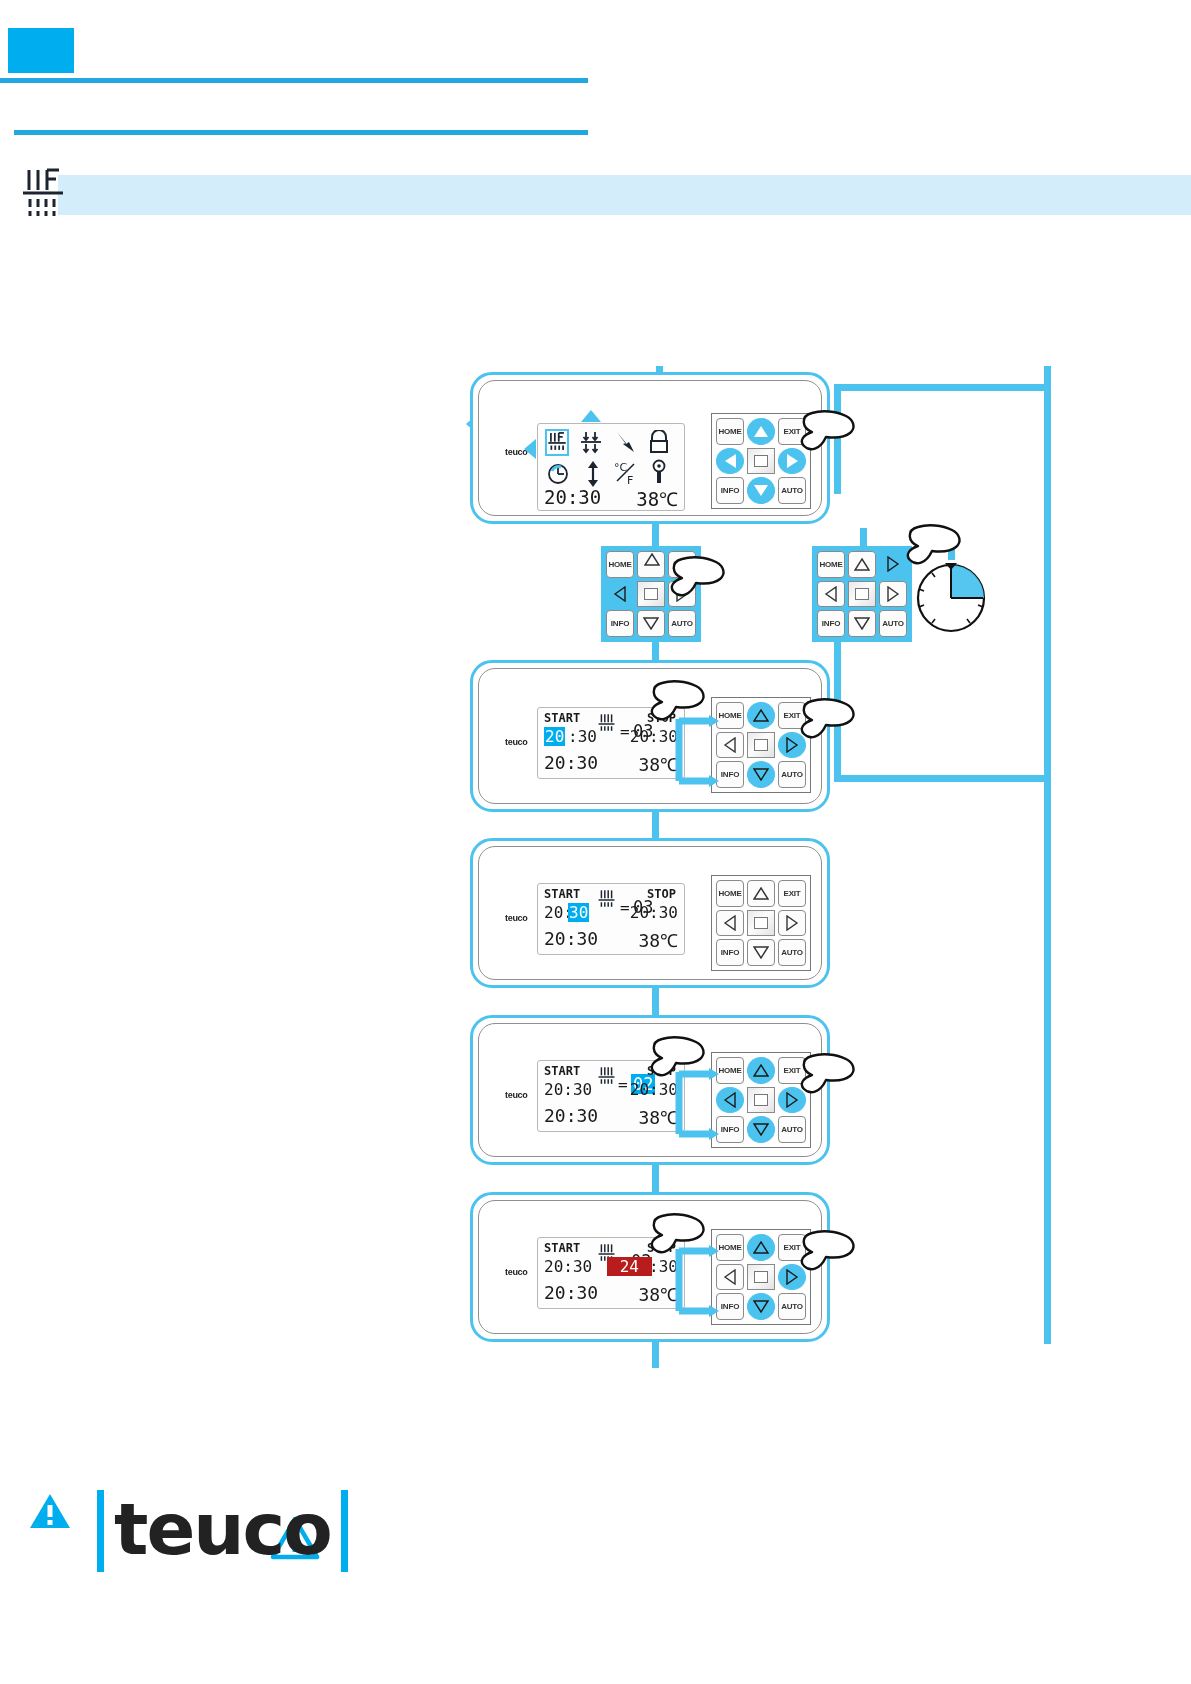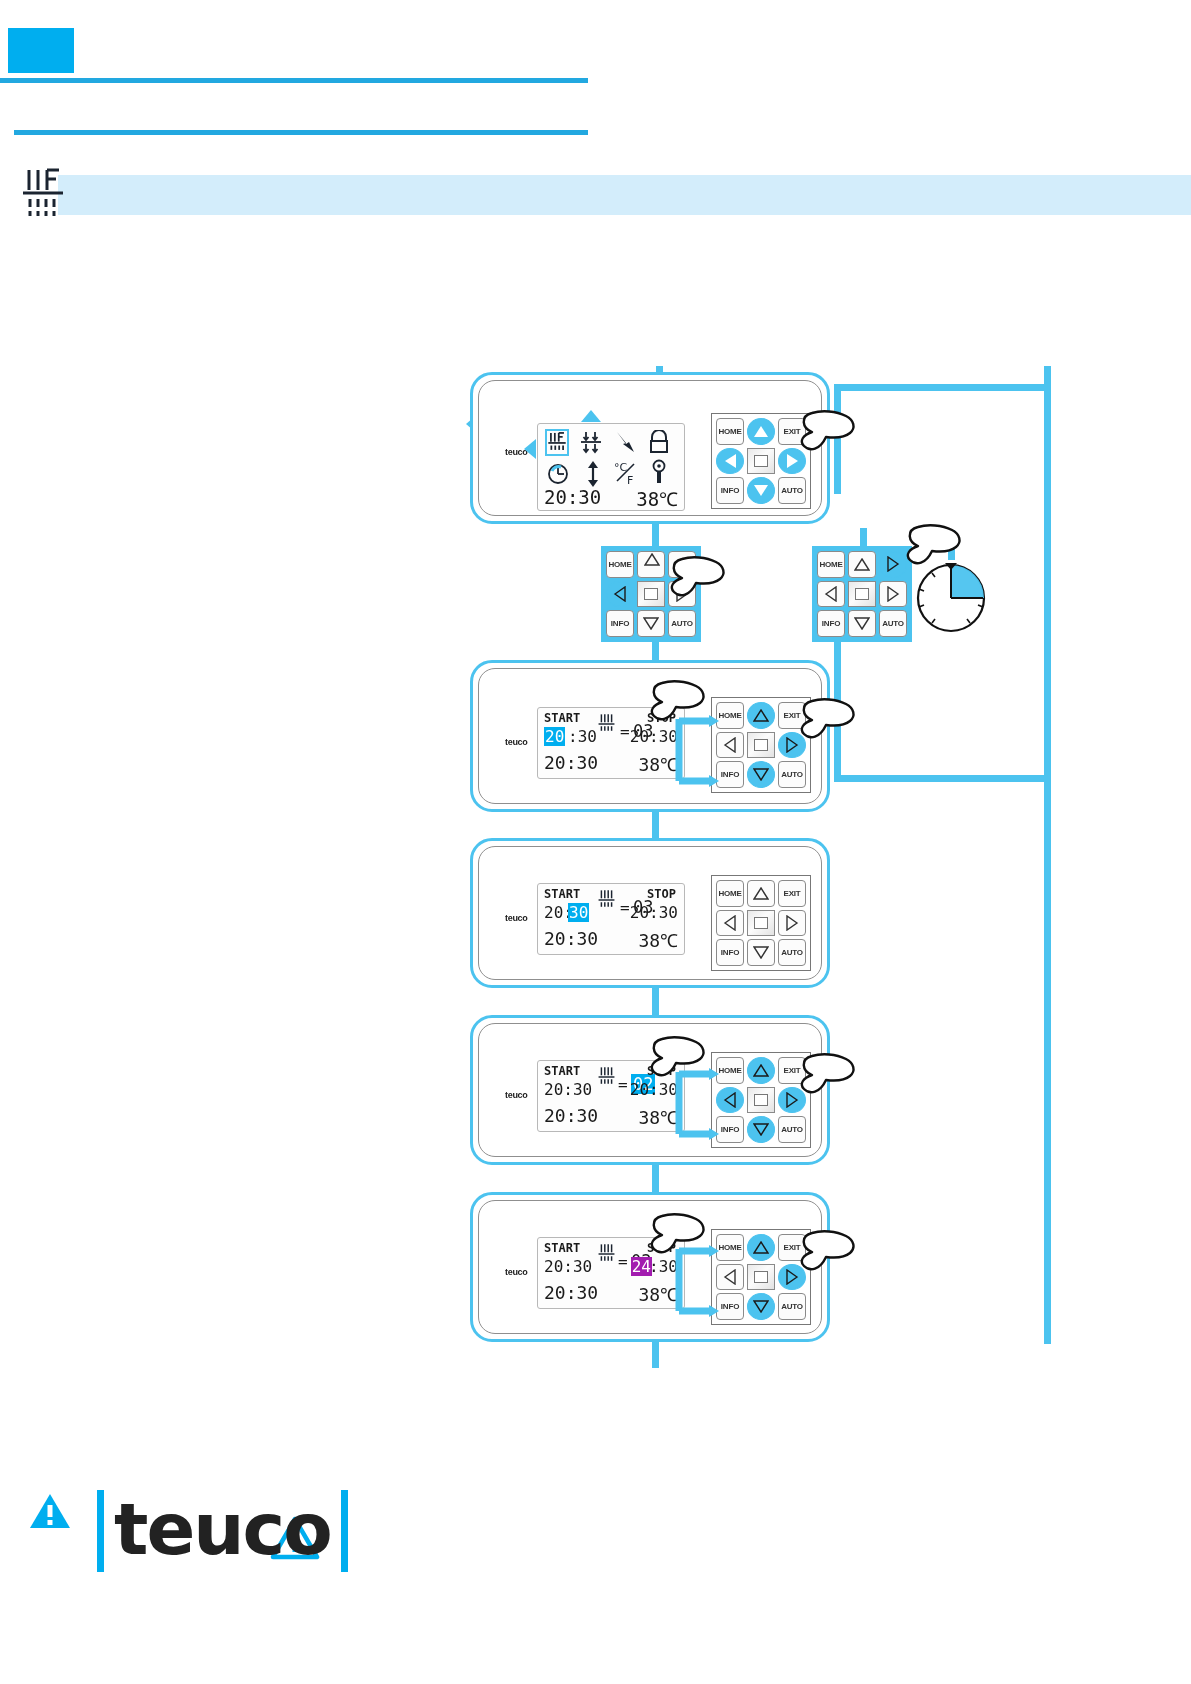--- a/index.html
+++ b/index.html
@@ -666,21 +666,21 @@
               <line x1="12" y1="23" x2="12" y2="31"></line>
             <line x1="18" y1="23" x2="18" y2="31"></line>
               <line x1="24" y1="23" x2="24" y2="31"></line>
           </g>
         </svg>
       </div>
       <div style="position:absolute;left:80px;top:14px;font-family:'DejaVu Sans Mono',monospace;font-size:16px;color:#1a1a1a;">=</div>
       <div style="position:absolute;left:93px;top:13px;font-family:'DejaVu Sans Mono',monospace;font-size:17px;color:#1a1a1a;">02</div>
 
       <div style="position:absolute;right:8px;top:3px;font-family:'DejaVu Sans Mono',monospace;font-size:12px;font-weight:bold;color:#1a1a1a;">STOP</div>
-      <div style="position:absolute;right:32px;top:19px;font-family:'DejaVu Sans Mono',monospace;font-size:16px;color:#fff;background:#a21caf;padding:0 1px;margin-left:45px;">24</div>
+      <div style="position:absolute;right:32px;top:19px;font-family:'DejaVu Sans Mono',monospace;font-size:16px;color:#fff;background:#b91c1c;padding:0 13px;margin-left:45px;">24</div>
       <div style="position:absolute;right:6px;top:19px;font-family:'DejaVu Sans Mono',monospace;font-size:16px;color:#1a1a1a;"><span>:</span><span>30</span></div>
 
       <div class="lcd-seg" style="position:absolute;left:6px;top:44px;font-size:18px;">20:30</div>
       <div class="lcd-seg" style="position:absolute;right:6px;top:44px;font-size:18px;">38℃</div>
     </div>
 
     <div class="keypad" style="left:232px; top:28px; width:100px; height:96px;">
       <div class="key">HOME</div>
       <div class="key round active">
         <svg width="16" height="13" viewBox="0 0 16 13">

